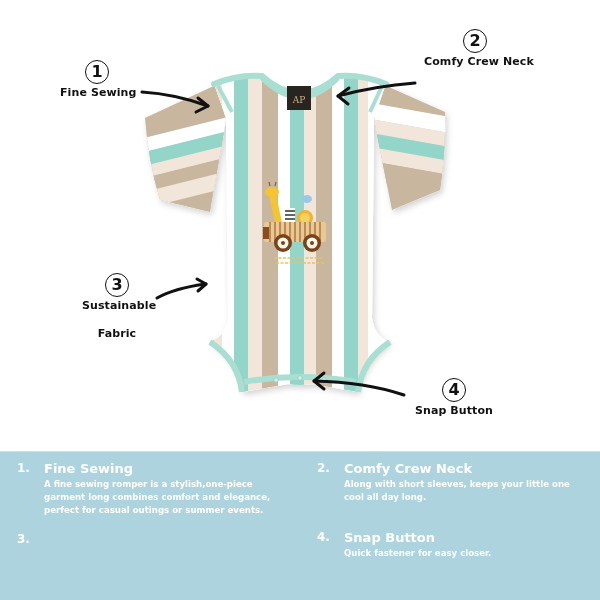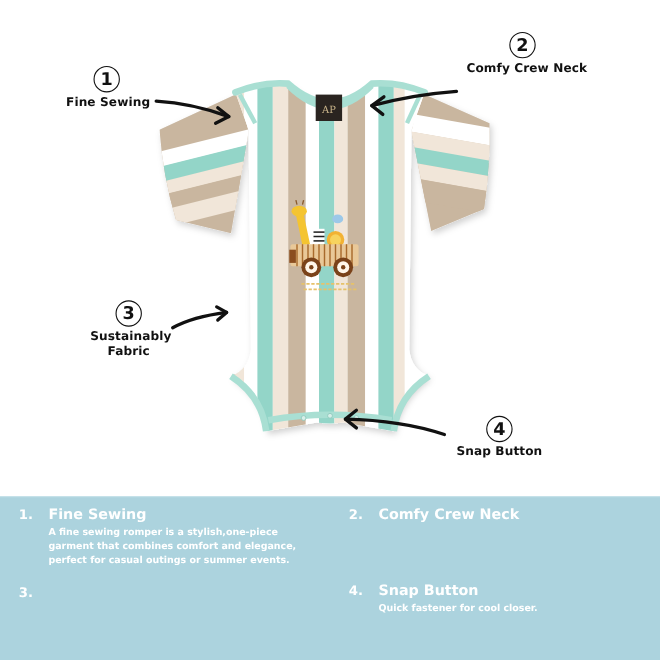--- a/index.html
+++ b/index.html
@@ -172,50 +172,52 @@
   <div class="callout" style="left:60px; top:60px; width:74px;">
     <span class="num-circle">1</span>
     <span class="callout-label">Fine Sewing</span>
   </div>
   <div class="callout" style="left:424px; top:29px; width:102px;">
     <span class="num-circle">2</span>
     <span class="callout-label">Comfy Crew Neck</span>
   </div>
   <div class="callout" style="left:82px; top:273px; width:70px;">
     <span class="num-circle">3</span>
-    <span class="callout-label">Sustainably</span>
-    <span class="callout-label" style="margin-top:0;">Fabric</span>
+    <span class="callout-label">Sustainable</span>
+    <span class="callout-label" style="margin-top:14px;">Fabric</span>
   </div>
   <div class="callout" style="left:412px; top:378px; width:84px;">
     <span class="num-circle">4</span>
     <span class="callout-label">Snap Button</span>
   </div>
 </div>
 
 <div class="panel">
   <div class="feature" style="left:17px; top:9px; width:280px;">
     <span class="feature-num">1.</span>
     <div class="feature-body">
       <div class="feature-title">Fine Sewing</div>
       <div class="feature-desc">A fine sewing romper is a stylish,one-piece
-garment that combines comfort and elegance,
+garment long combines comfort and elegance,
 perfect for casual outings or summer events.</div>
     </div>
   </div>
   <div class="feature" style="left:317px; top:9px; width:280px;">
     <span class="feature-num">2.</span>
     <div class="feature-body">
       <div class="feature-title">Comfy Crew Neck</div>
+      <div class="feature-desc">Along with short sleeves, keeps your little one
+ cool all day long.</div>
     </div>
   </div>
   <div class="feature" style="left:17px; top:80px; width:290px;">
     <span class="feature-num">3.</span>
     <div class="feature-body" style="left:25px;">
     </div>
   </div>
   <div class="feature" style="left:317px; top:78px; width:280px;">
     <span class="feature-num">4.</span>
     <div class="feature-body">
       <div class="feature-title">Snap Button</div>
-      <div class="feature-desc">Quick fastener for cool closer.</div>
+      <div class="feature-desc">Quick fastener for easy closer.</div>
     </div>
   </div>
 </div>
 
 </body></html>

